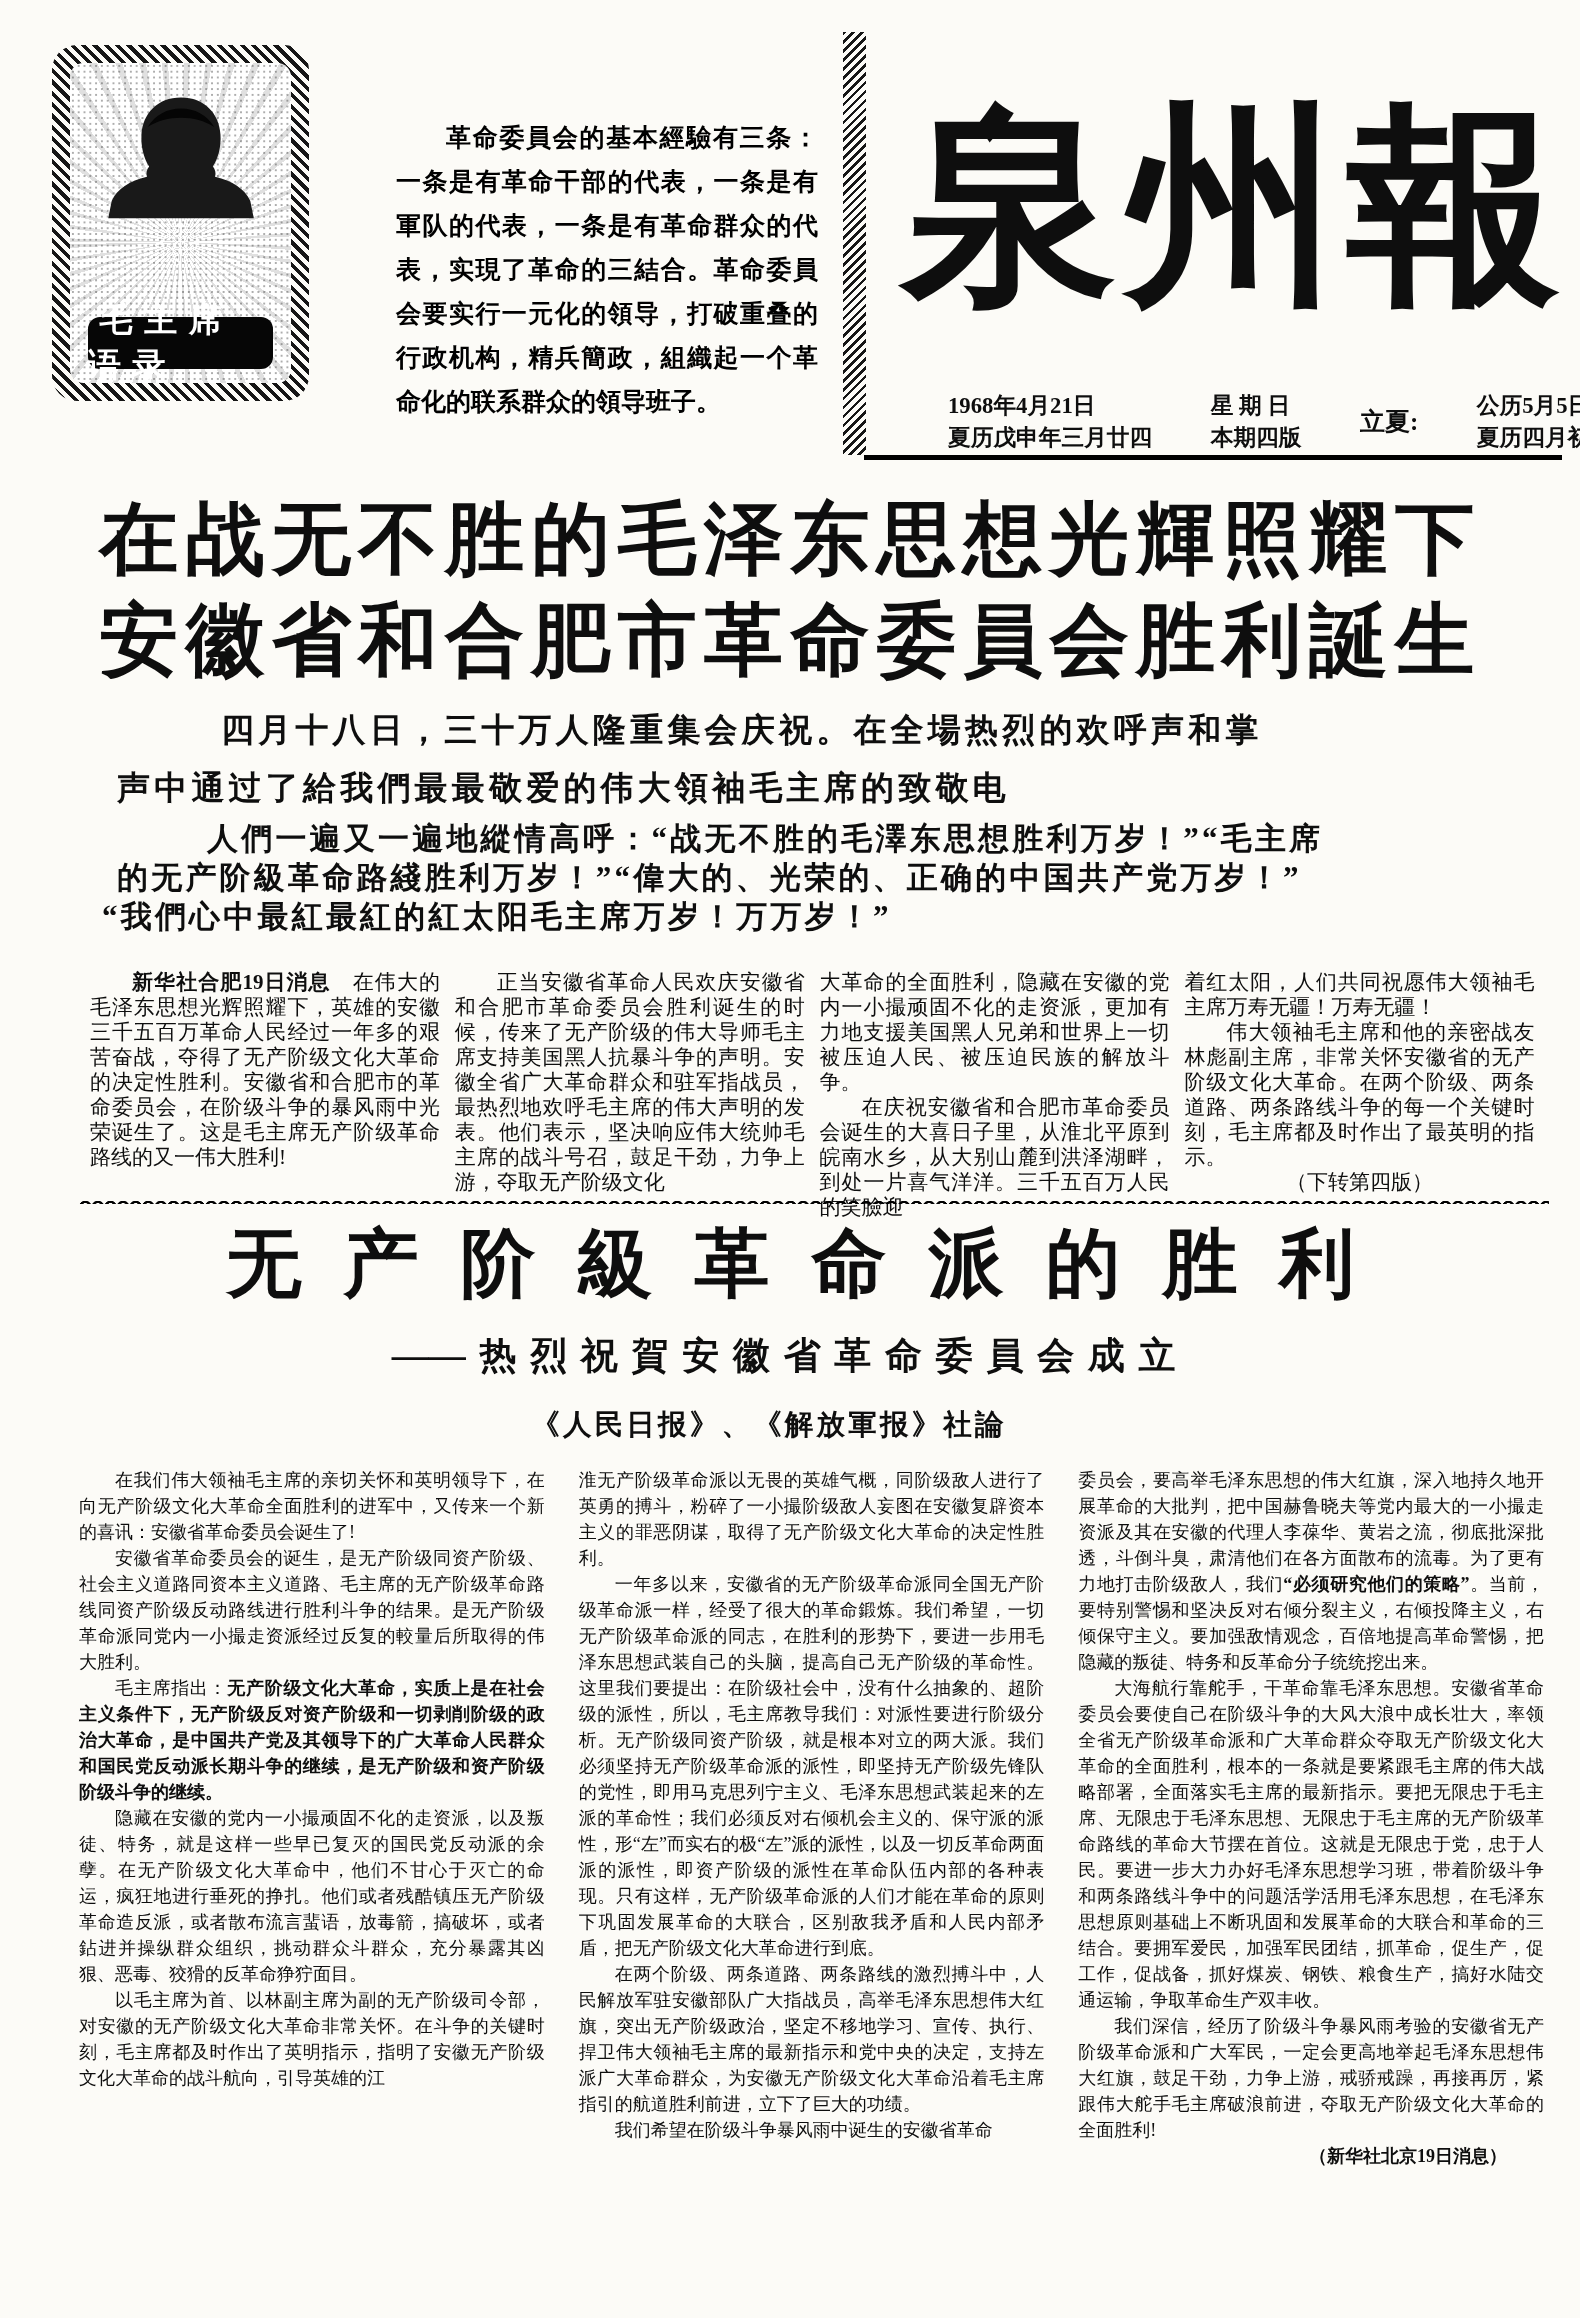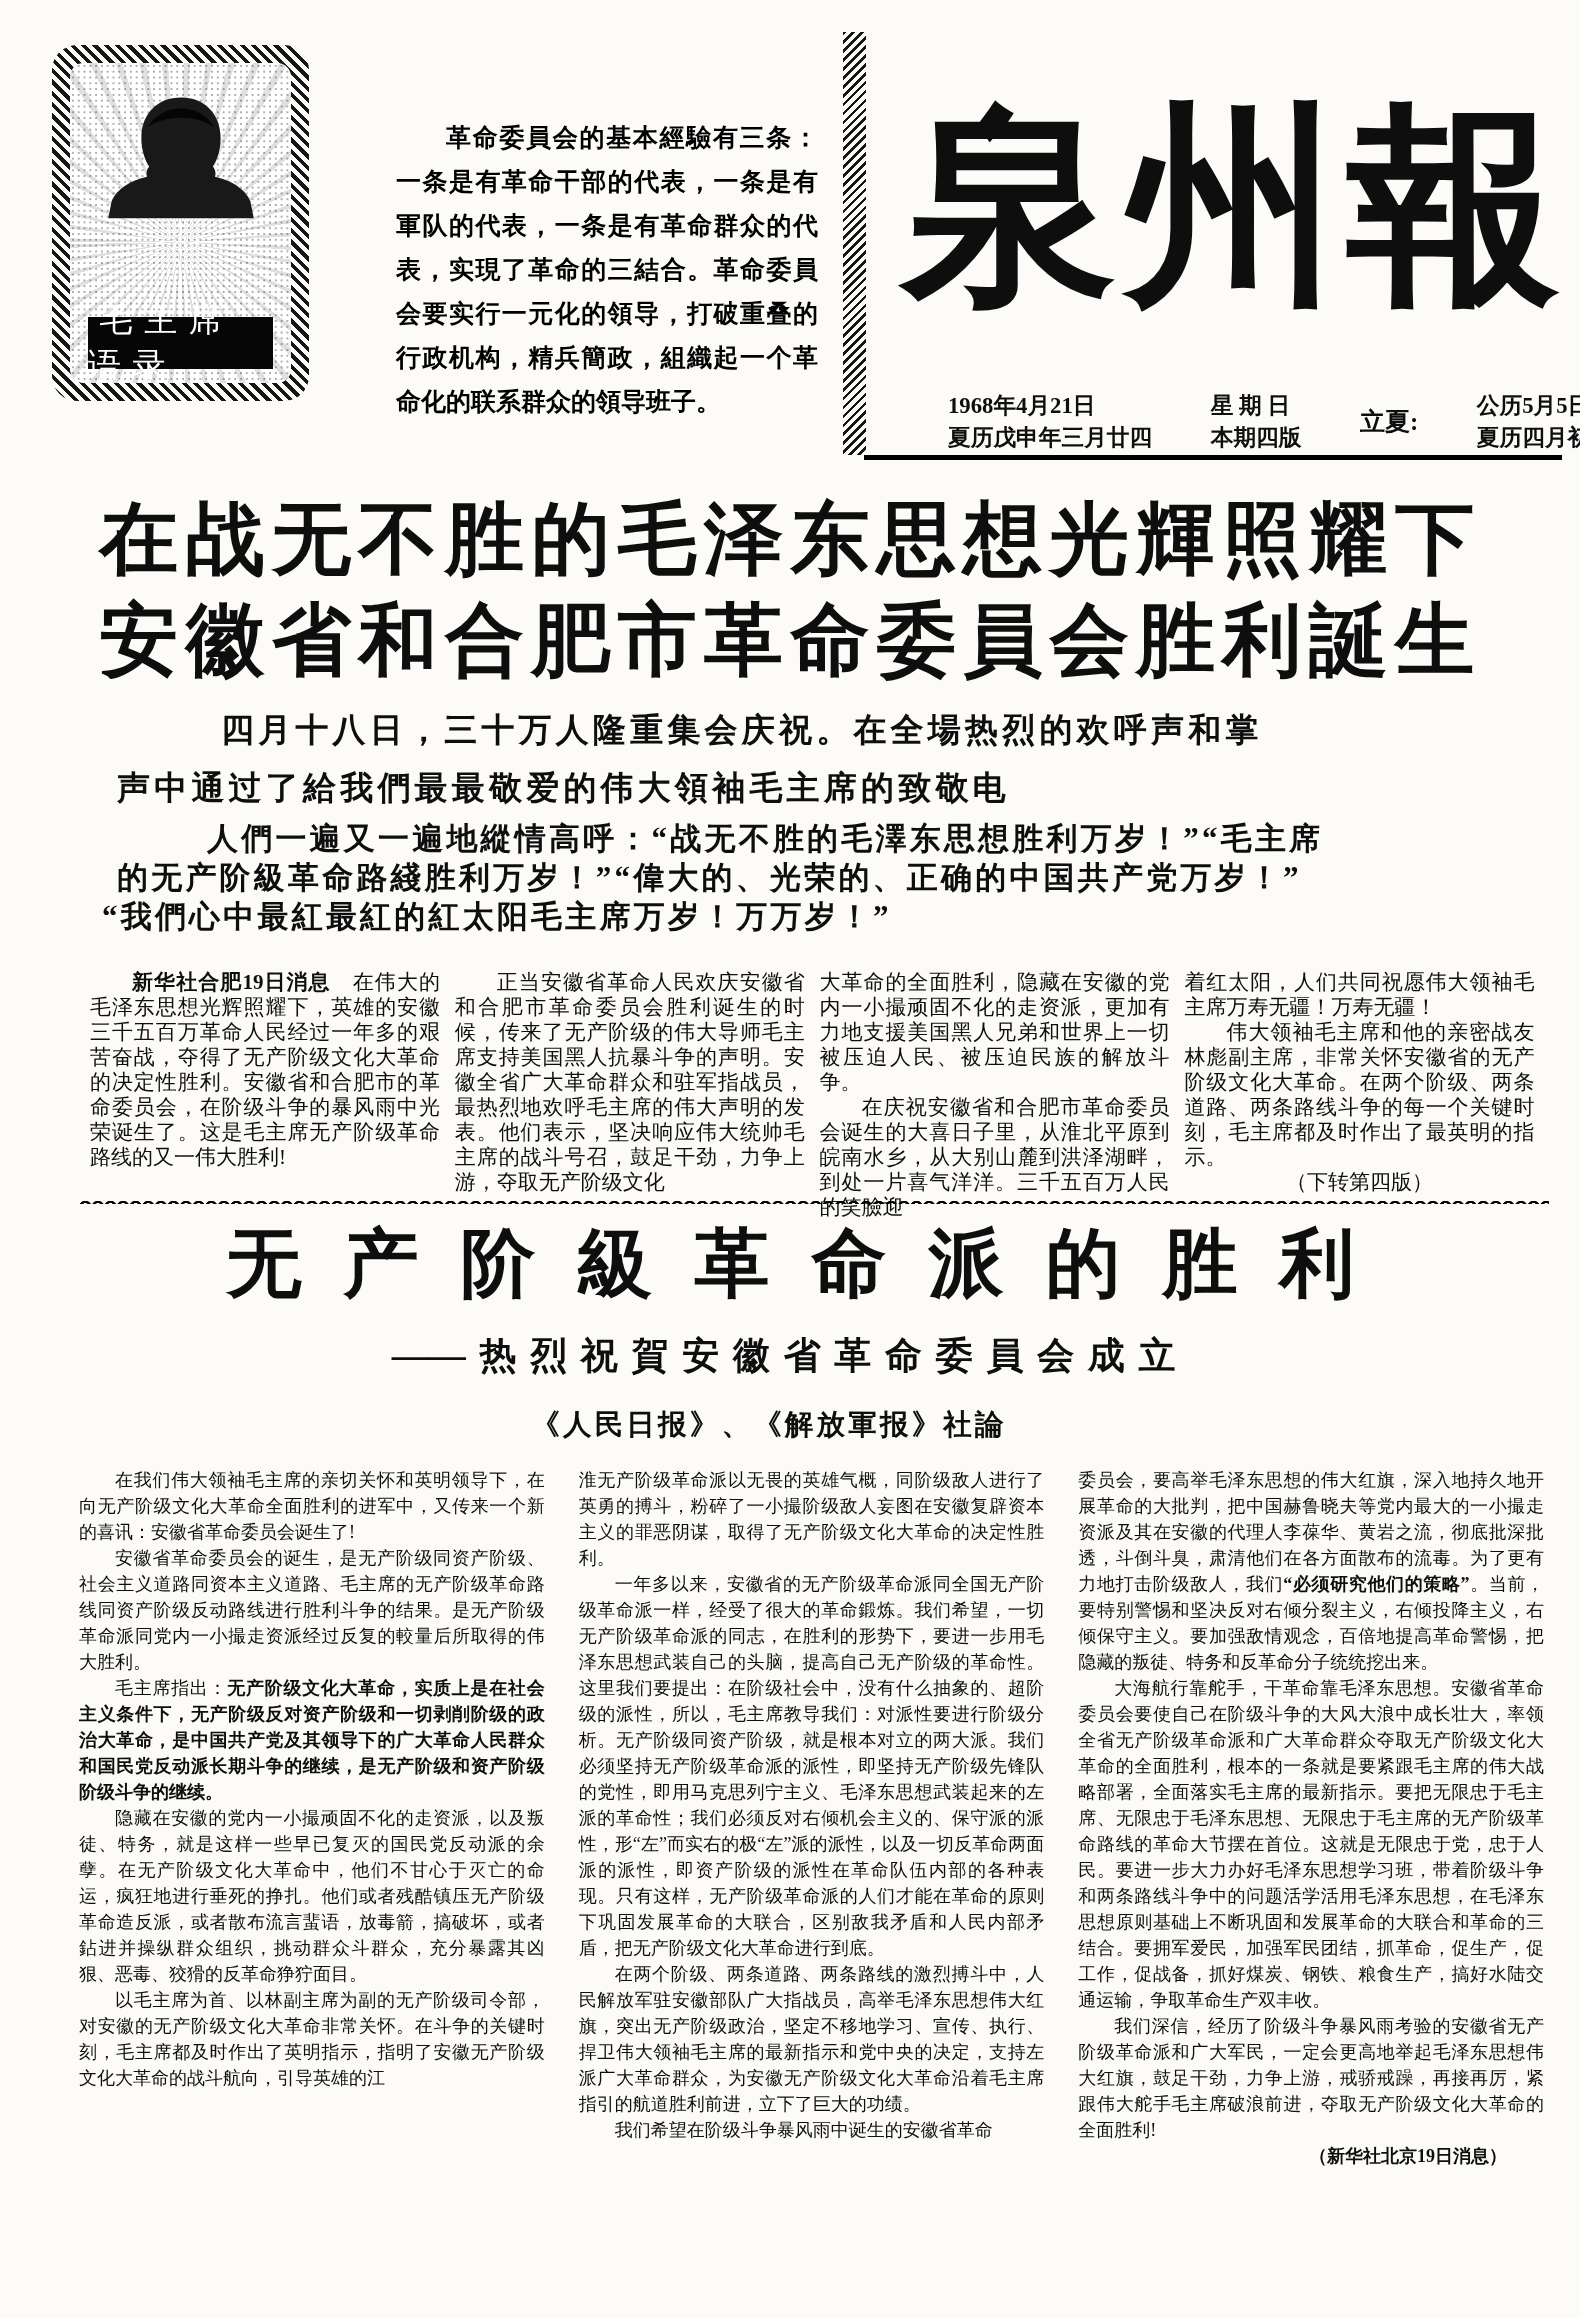--- a/index.html
+++ b/index.html
@@ -22,23 +22,23 @@
     width:100%; height:100%; border-radius:13.7px; position:relative;
     background-color:#fff;
     background-image:
       radial-gradient(rgba(0,0,0,0.32) 0.8px, transparent 1.2px),
       repeating-conic-gradient(from -90deg at 50% 56%, rgba(0,0,0,0.12) 0deg 2deg, transparent 2deg 7deg);
     background-size:5.8px 5.8px, auto;
   }
   .mao-portrait { position:absolute; left:50%; top:27px; transform:translateX(-50%); width:148px; height:auto; }
   .mao-label {
     position:absolute; left:18px; right:18px; bottom:13.7px; height:52px;
-    background:#060606; border-radius:0; color:#fff;
+    background:#060606; border-radius:12px; color:#fff;
     display:flex; align-items:center; justify-content:center;
-    font-size:33px; font-weight:normal; letter-spacing:11.6px; text-indent:11.6px;
+    font-size:33px; font-weight:bold; letter-spacing:11.6px; text-indent:11.6px;
   }
 
   
   .quote {
     left:396px; top:116px; width:422px;
     font-size:25px; line-height:44px; font-weight:bold;
     text-align:justify; text-indent:2em; color:#000000;
   }
 
   

